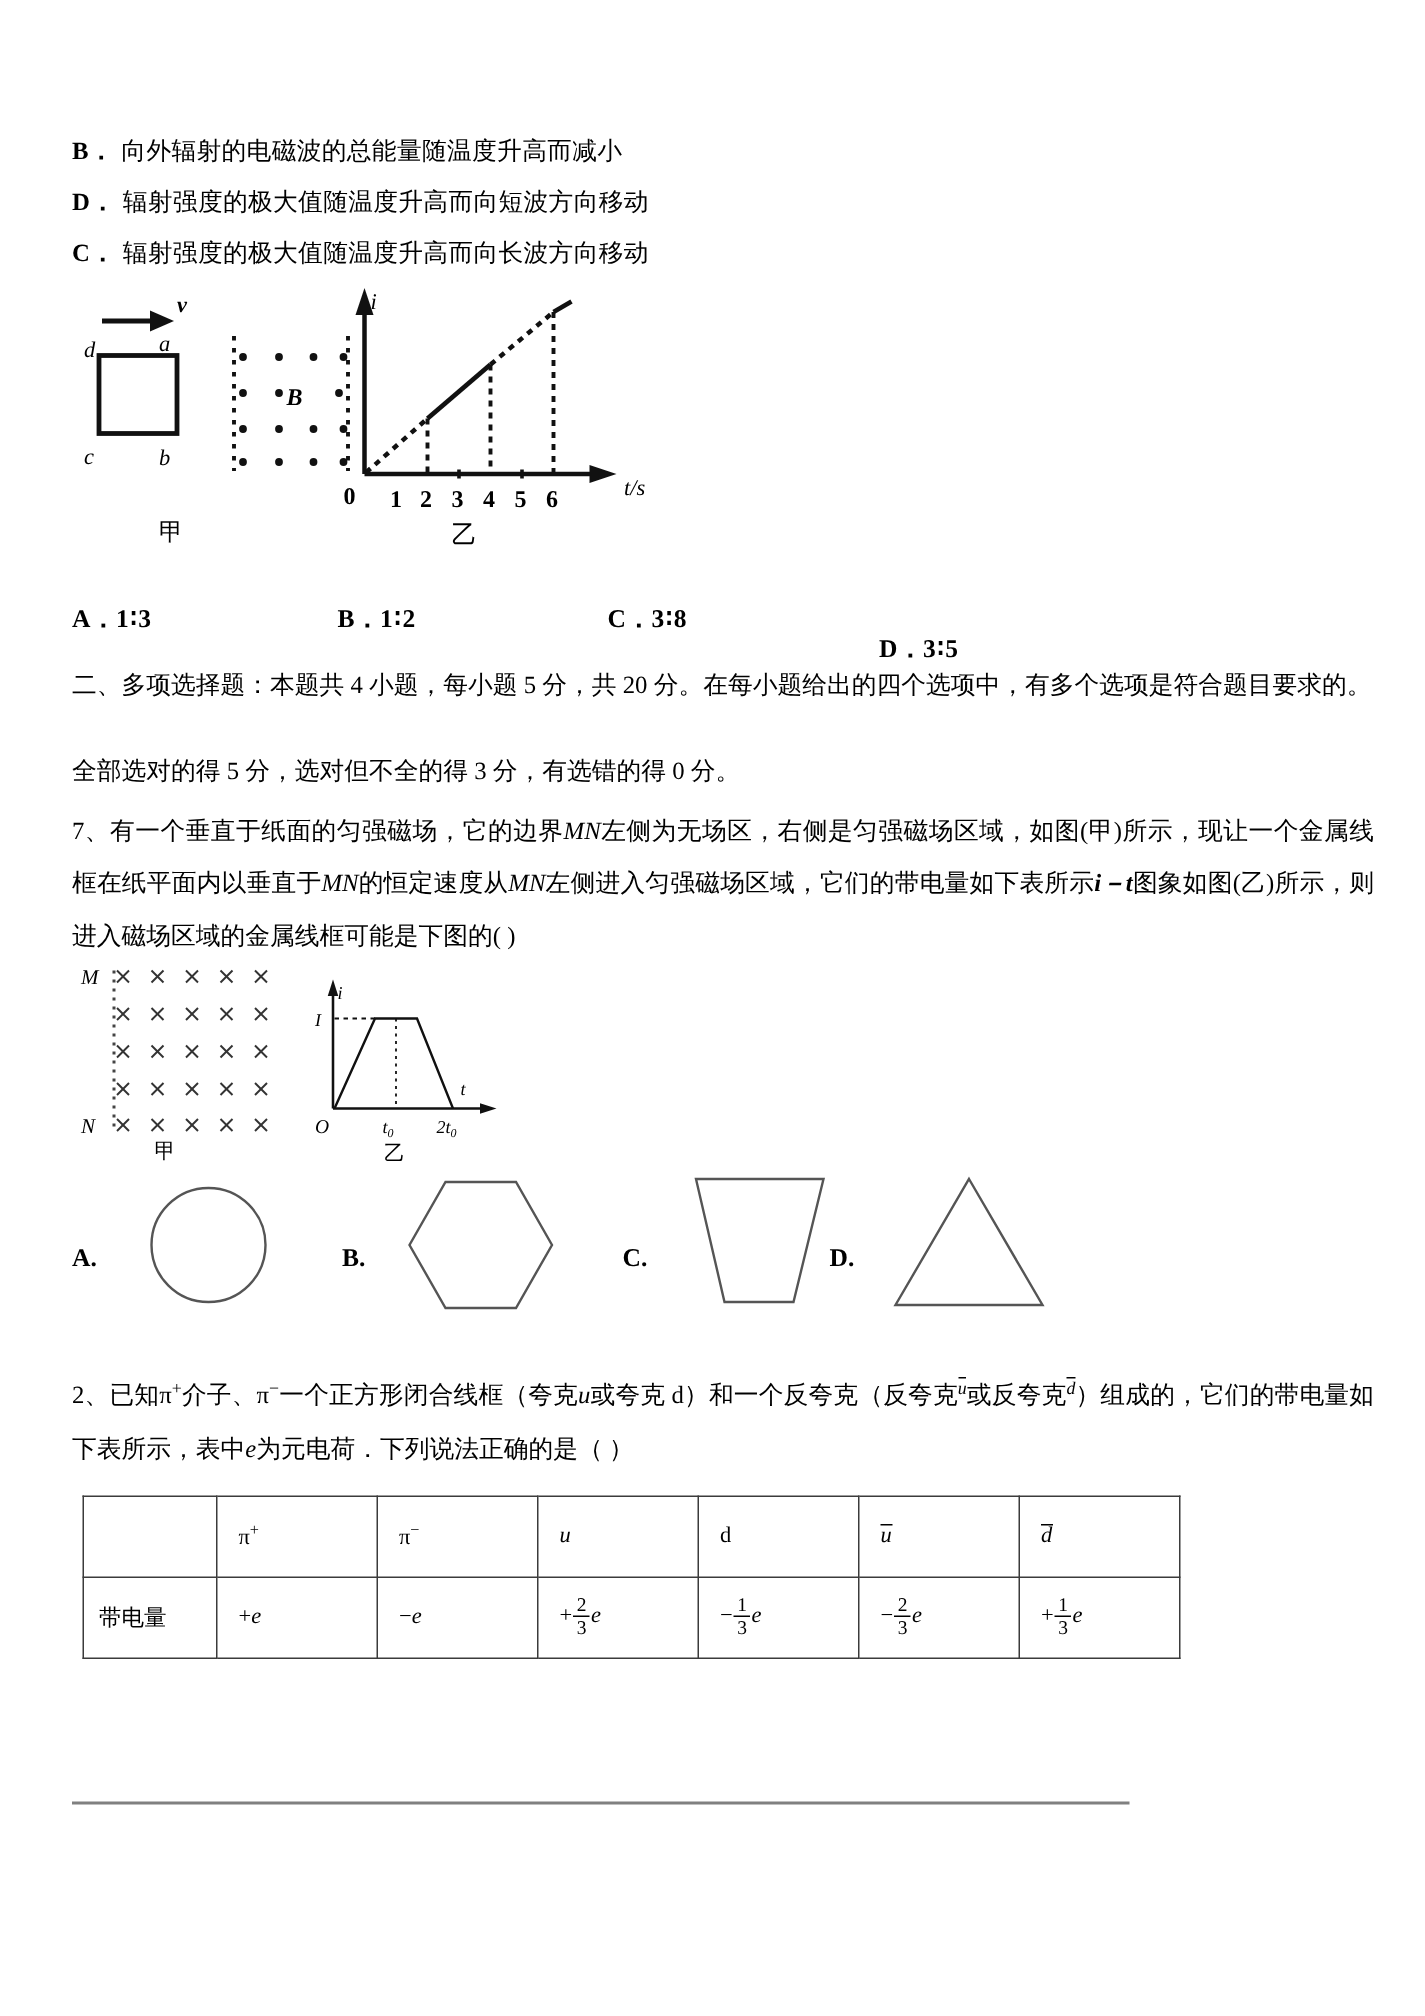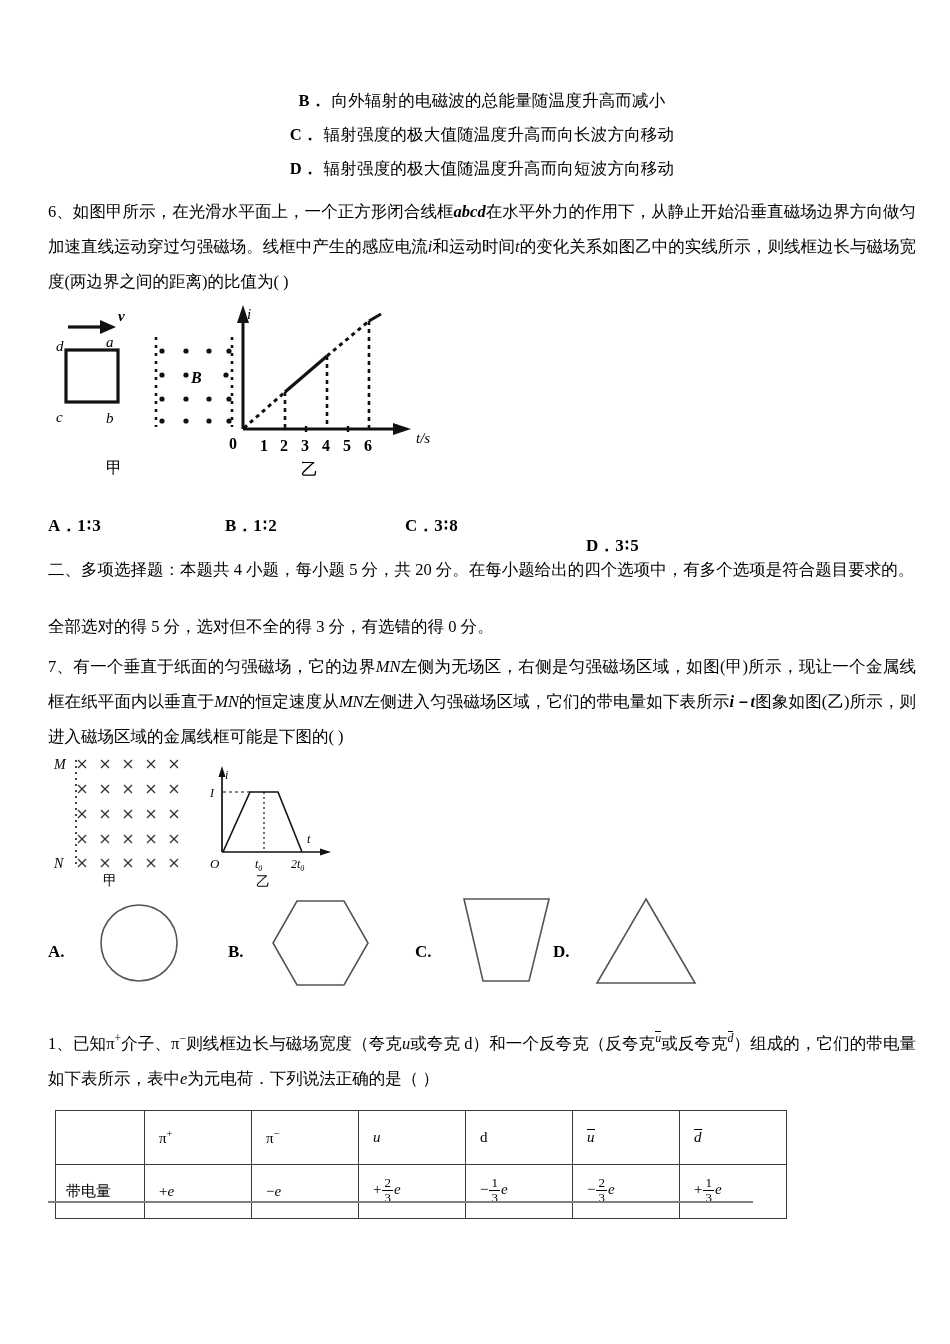--- a/index.html
+++ b/index.html
@@ -27,21 +27,20 @@
     top: 84px;
     width: 868px;
   }
 
   
   .opt-line {
     font-size: 16.5px;
     line-height: 34px;
     letter-spacing: .2px;
     white-space: nowrap;
-    text-align: center;
   }
   .opt-line .opt-letter {
     font-weight: bold;
     font-family: "Liberation Serif", serif;
     margin-right: 5px;
   }
   .q-para {
     font-size: 16.5px;
     line-height: 35px;
     text-align: justify;
@@ -185,29 +184,26 @@
 </head>
 <body>
 
 <div class="page">
   <div class="content">
 
     <div class="opt-line">
       <span class="opt-letter">B．</span><span>向外辐射的电磁波的总能量随温度升高而减小</span>
     </div>
     <div class="opt-line">
+      <span class="opt-letter">D．</span><span>辐射强度的极大值随温度升高而向短波方向移动</span>
+    </div>
+    <div class="opt-line">
       <span class="opt-letter">C．</span><span>辐射强度的极大值随温度升高而向长波方向移动</span>
     </div>
-    <div class="opt-line">
-      <span class="opt-letter">D．</span><span>辐射强度的极大值随温度升高而向短波方向移动</span>
-    </div>
-
-    <div class="q-para" style="margin-top:8px;">
-      <span>6、如图甲所示，在光滑水平面上，一个正方形闭合线框</span><span class="bolditalic">abcd</span><span>在水平外力的作用下，从静止开始沿垂直磁场边界方向做匀加速直线运动穿过匀强磁场。线框中产生的感应电流</span><span class="ital">i</span><span>和运动时间</span><span class="ital">t</span><span>的变化关系如图乙中的实线所示，则线框边长与磁场宽度(两边界之间的距离)的比值为(        )</span>
-    </div>
+
 
     <div class="fig-wrap6">
 
       <svg class="fig-jia6" viewBox="0 0 190 175">
 
         <g stroke="#111" stroke-width="3.2" fill="#111">
           <line x1="12" y1="22" x2="44" y2="22"></line>
           <polygon points="44,15 60,22 44,29" stroke="none"></polygon>
         </g>
 
@@ -478,21 +474,21 @@
 
       <div class="shape-item" style="left:505px; width:180px;">
         <span class="shape-letter">D.</span>
         <svg width="115" height="92" viewBox="0 0 115 92">
           <polygon points="57,2 106,86 8,86" fill="none" stroke="#555" stroke-width="1.6"></polygon>
         </svg>
       </div>
     </div>
 
     <div class="q-para" style="margin-top:32px;">
-      <span>1、已知</span><span>π</span><span class="sup">+</span><span>介子、</span><span>π</span><span class="sup">−</span><span>则线框边长与磁场宽度（夸克</span><span class="ital">u</span><span>或夸克 d）和一个反夸克（反夸克</span><span class="supbar">u</span><span>或反夸克</span><span class="supbar">d</span><span>）组成的，它们的带电量如下表所示，表中</span><span class="ital">e</span><span>为元电荷．下列说法正确的是（    ）</span>
+      <span>2、已知</span><span>π</span><span class="sup">+</span><span>介子、</span><span>π</span><span class="sup">−</span><span>一个正方形闭合线框（夸克</span><span class="ital">u</span><span>或夸克 d）和一个反夸克（反夸克</span><span class="supbar">u</span><span>或反夸克</span><span class="supbar">d</span><span>）组成的，它们的带电量如下表所示，表中</span><span class="ital">e</span><span>为元电荷．下列说法正确的是（    ）</span>
     </div>
 
     <table class="charge-table">
       <tbody>
           <tr>
         <td class="c0"></td>
         <td class="cx">
           <span>π</span><span class="sup">+</span>
         </td>
         <td class="cx">

